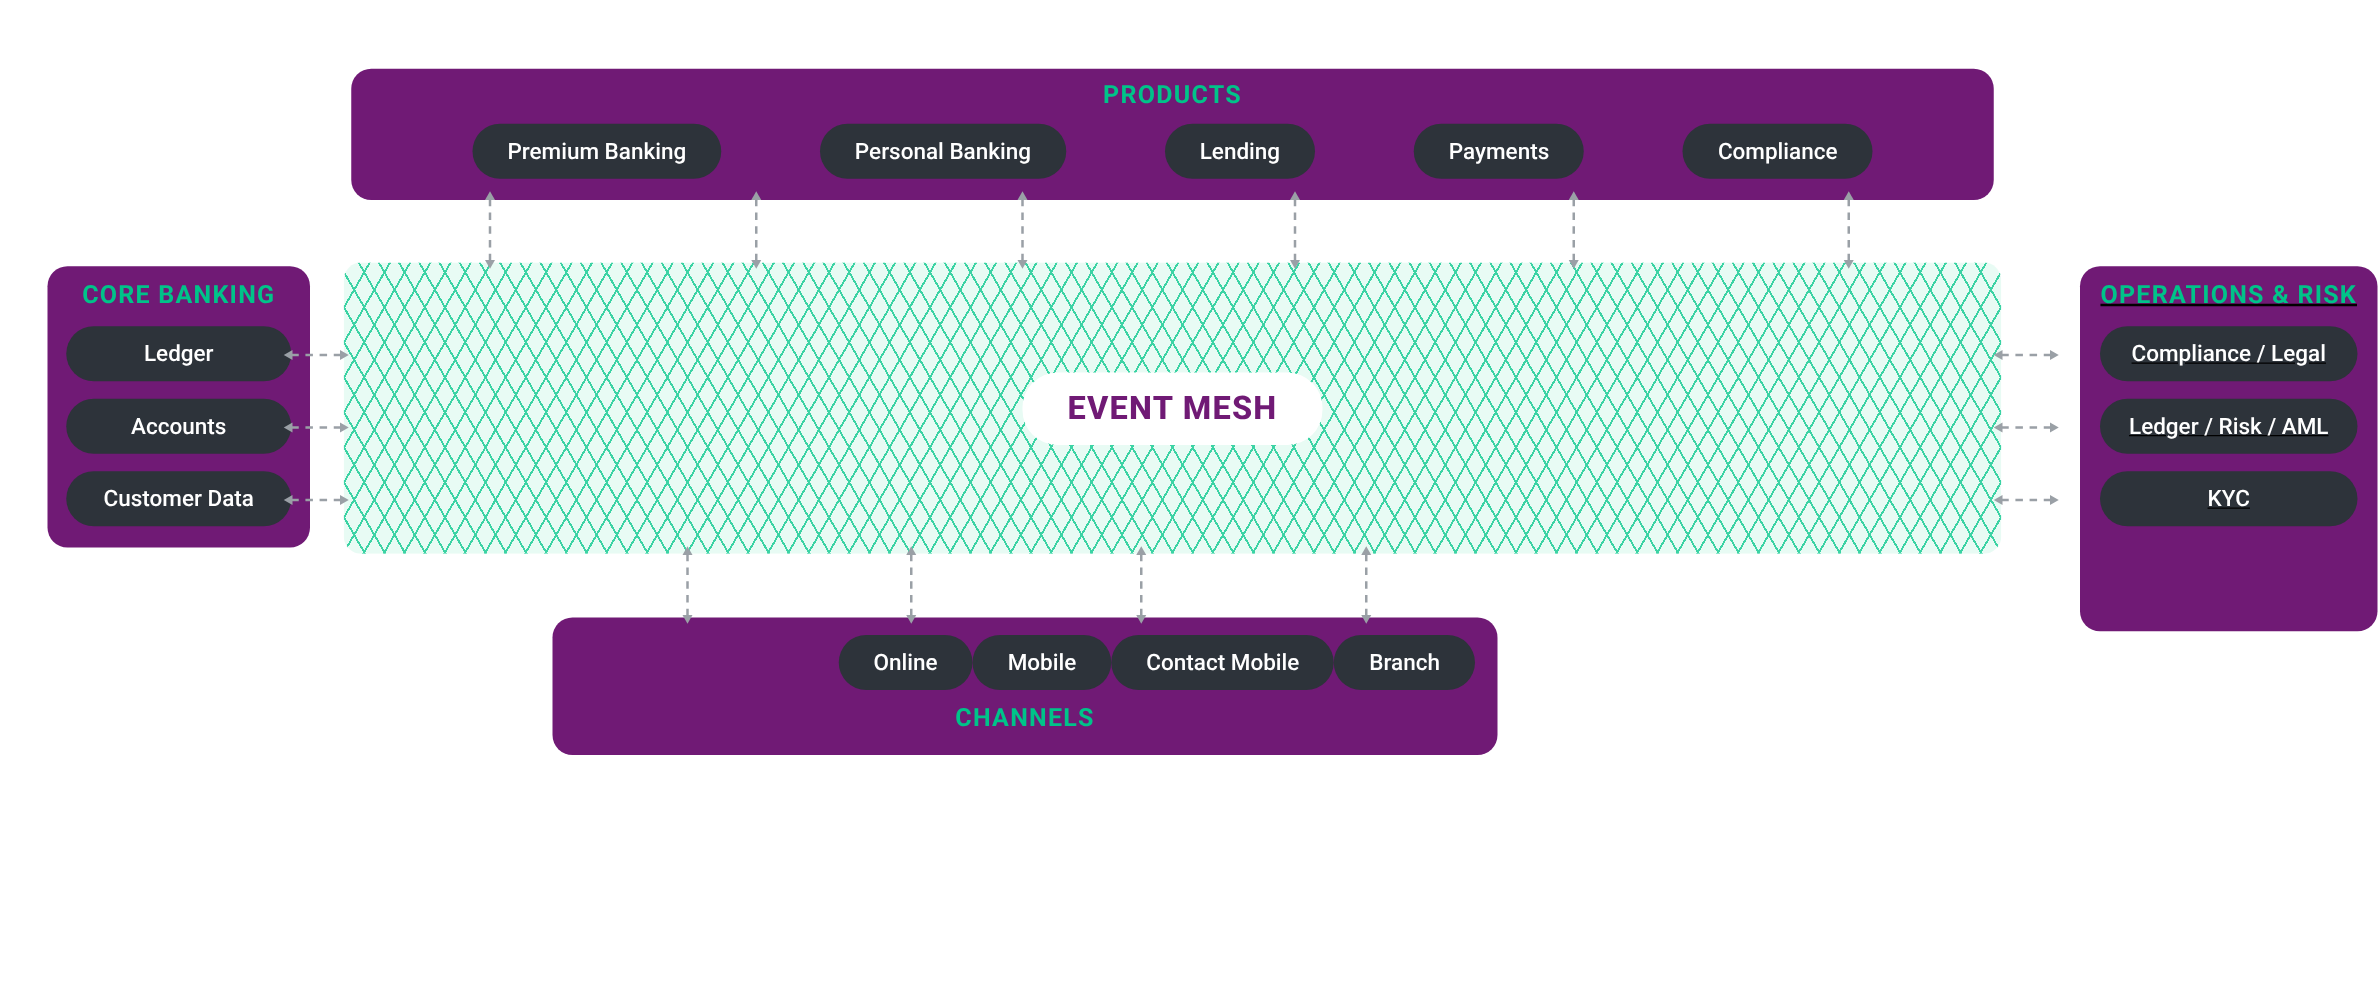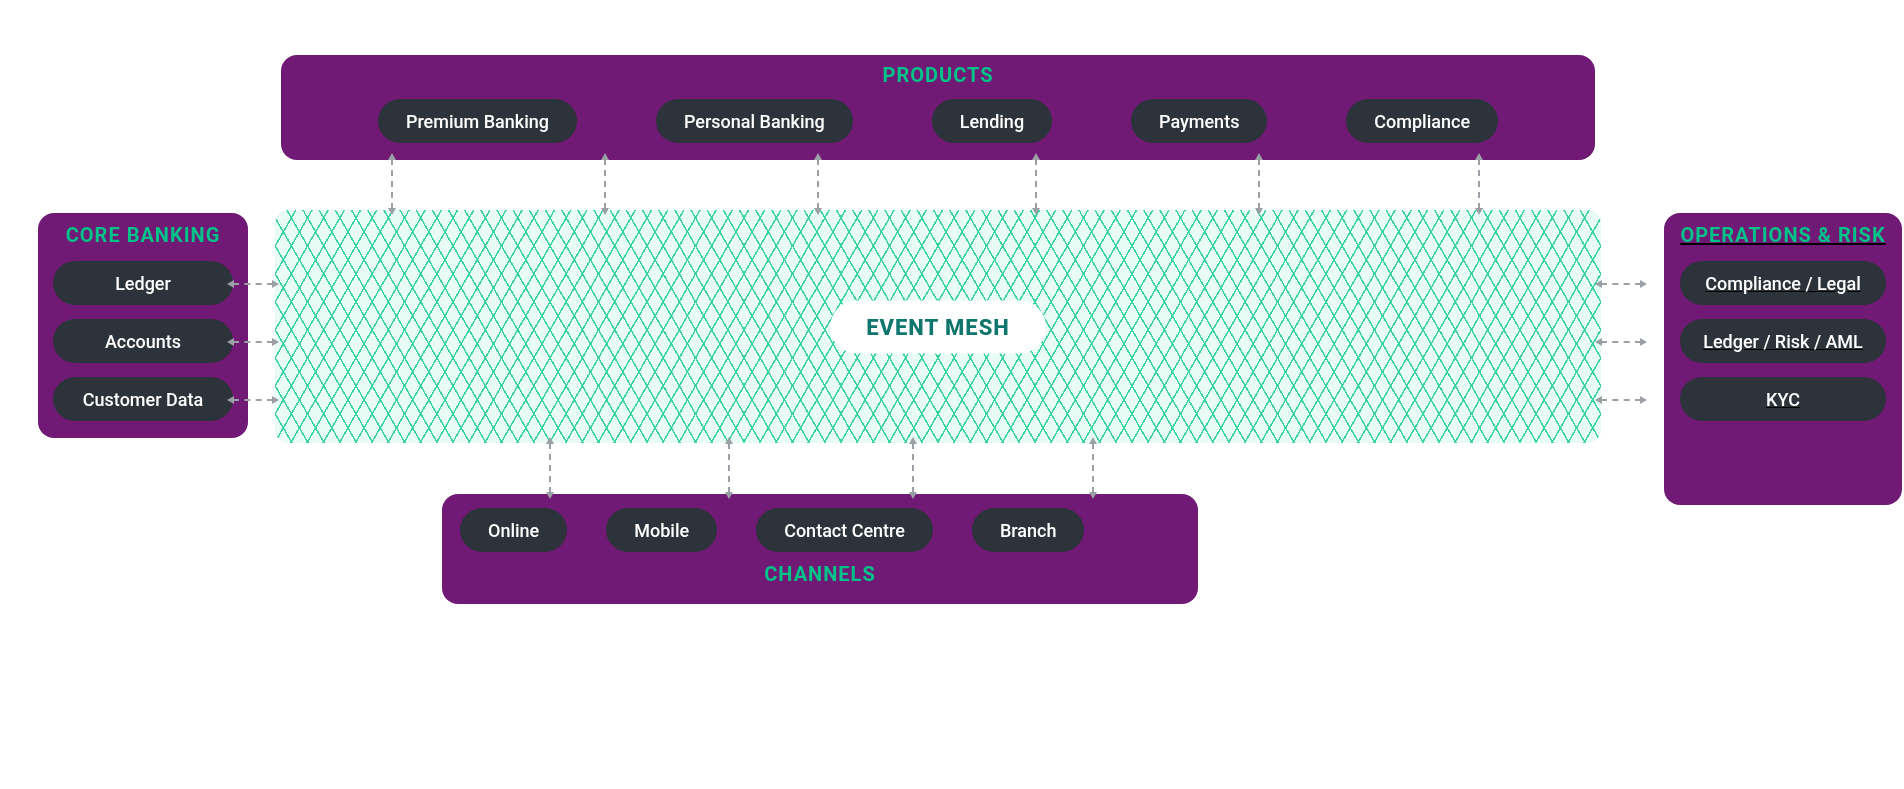--- a/index.html
+++ b/index.html
@@ -51,23 +51,23 @@
       repeating-linear-gradient(60deg, #3cd3a4 0, #3cd3a4 1.5px, transparent 1.5px, transparent 14px),
       repeating-linear-gradient(-60deg, #3cd3a4 0, #3cd3a4 1.5px, transparent 1.5px, transparent 14px),
       #e8fbf4;
   }
   .mesh-label {
     position: absolute;
     top: 50%;
     left: 50%;
     transform: translate(-50%, -50%);
     background: #ffffff;
-    color: #0f766e;
+    color: #701a75;
     font-weight: 800;
-    font-size: 22px;
+    font-size: 26px;
     letter-spacing: 1px;
     padding: 14px 36px;
     border-radius: 28px;
   }
 
   
   .conn-v {
     position: absolute;
     border-left: 2px dashed #9aa0a6;
     height: 50px;
@@ -100,21 +100,21 @@
   .conn-h::before { left: -6px; border-right: 7px solid #9aa0a6; }
   .conn-h::after  { right: -6px; border-left: 7px solid #9aa0a6; }
 
   
   .products { left: 281px; top: 55px; width: 1314px; height: 105px; padding-top: 8px; }
   .products .panel-title { margin-bottom: 12px; }
   .products-row { display: flex; justify-content: space-evenly; padding: 0 18px; }
 
   
   .channels { left: 442px; top: 494px; width: 756px; height: 110px; padding-top: 14px; }
-  .channels-row { display: flex; justify-content: flex-start; padding: 0 18px; margin-bottom: 10px; gap: 39px; }
+  .channels-row { display: flex; justify-content: flex-end; padding: 0 18px; margin-bottom: 10px; }
   .channels .panel-title { margin-top: 8px; }
 
   
   .core { left: 38px; top: 213px; width: 210px; height: 225px; padding-top: 10px; }
   .core .panel-title { margin-bottom: 14px; }
   .core .pill + .pill { margin-top: 14px; }
 
   .ops { left: 1664px; top: 213px; width: 238px; height: 292px; padding-top: 10px; text-decoration: underline; }
   .ops .panel-title { margin-bottom: 14px; }
   .ops .pill { width: 206px; }
@@ -135,21 +135,21 @@
     <div class="pill">Lending</div>
     <div class="pill">Payments</div>
     <div class="pill">Compliance</div>
   </div>
 </div>
 
 <div class="panel channels">
   <div class="channels-row">
     <div class="pill">Online</div>
     <div class="pill">Mobile</div>
-    <div class="pill">Contact Centre</div>
+    <div class="pill">Contact Mobile</div>
     <div class="pill">Branch</div>
   </div>
   <div class="panel-title">CHANNELS</div>
 </div>
 
 <div class="panel core side-panel">
   <div class="panel-title">CORE BANKING</div>
   <div class="pill">Ledger</div>
   <div class="pill">Accounts</div>
   <div class="pill">Customer Data</div>

